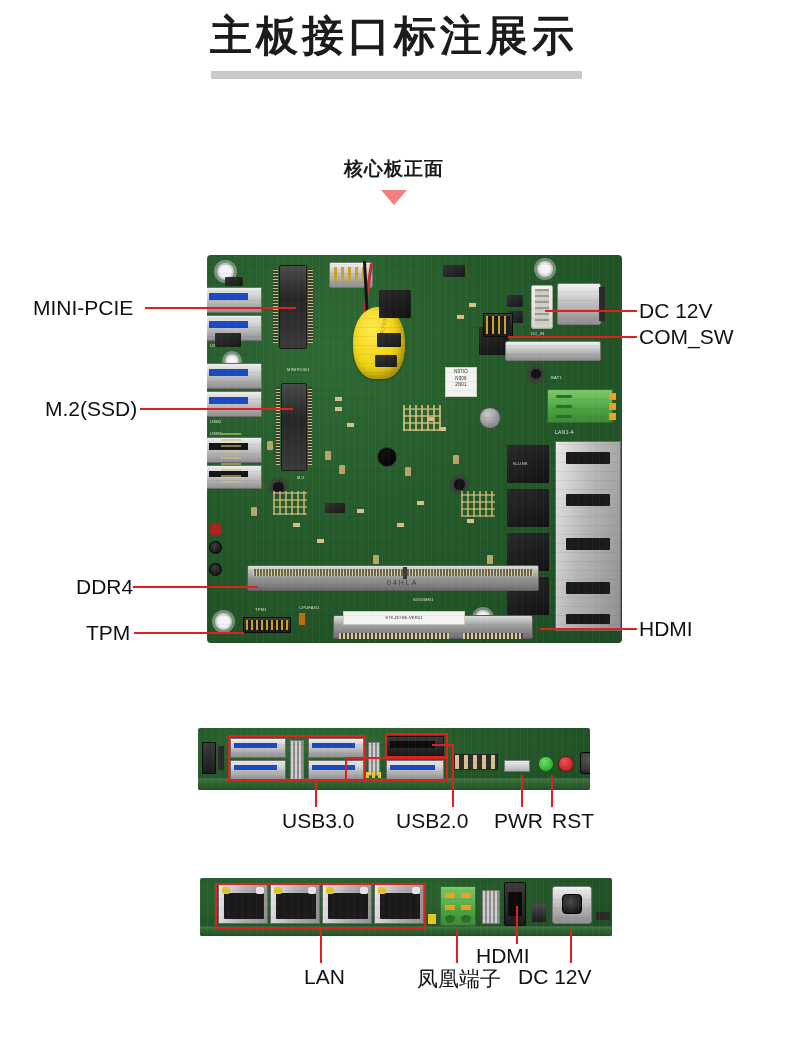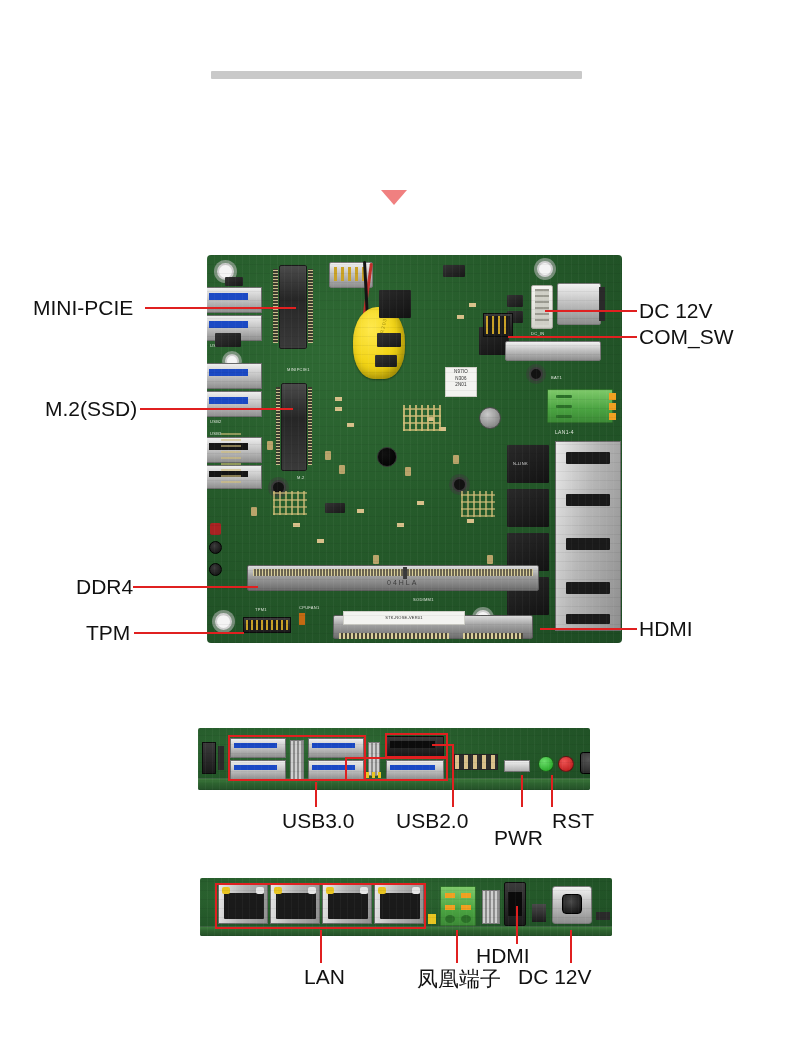--- a/index.html
+++ b/index.html
@@ -102,22 +102,24 @@
     position:absolute;
     background:linear-gradient(180deg,#3d7a3c 0%,#2e6330 40%,#245028 100%);
     border-top:1px solid rgba(255,255,255,.12);
   }
 </style>
 </head>
 <body>
 
 <div id="page">
 
+  <div class="title">主板接口标注展示</div>
   <div class="title-rule"></div>
 
+  <div class="section-label" style="top:156px;">核心板正面</div>
   <div class="tri-down" style="top:190px;"></div>
 
   <div class="pcb" style="left:207px; top:255px; width:415px; height:388px; border-radius:4px;">
 
     <div class="mhole" style="left:10px; top:8px; width:17px; height:17px;"></div>
     <div class="mhole" style="left:330px; top:6px; width:16px; height:16px;"></div>
     <div class="mhole" style="left:8px; top:358px; width:17px; height:17px;"></div>
     <div class="mhole" style="left:268px; top:355px; width:16px; height:16px;"></div>
     <div class="mhole dark" style="left:64px; top:225px; width:15px; height:15px;"></div>
     <div class="mhole dark" style="left:245px; top:222px; width:15px; height:15px;"></div>
@@ -344,21 +346,21 @@
   <div class="hl-box" style="left:385px; top:733px; width:63px; height:25px;"></div>
 
   <div class="lead-v" style="left:315px; top:782px; width:2px; height:25px;"></div>
   <div class="cal" style="left:282px; top:809px;">USB3.0</div>
 
   <div class="lead-h" style="left:432px; top:744px; width:22px;"></div>
   <div class="lead-v" style="left:452px; top:744px; width:2px; height:63px;"></div>
   <div class="cal" style="left:396px; top:809px;">USB2.0</div>
 
   <div class="lead-v" style="left:521px; top:775px; width:2px; height:32px;"></div>
-  <div class="cal" style="left:494px; top:809px;margin-top:17px;">PWR</div>
+  <div class="cal" style="left:494px; top:809px;">PWR</div>
 
   <div class="lead-v" style="left:551px; top:775px; width:2px; height:32px;"></div>
   <div class="cal" style="left:552px; top:809px;">RST</div>
 
   <div class="pcb" style="left:200px; top:878px; width:412px; height:58px; border-radius:2px;">
     <div class="edge-strip" style="left:0; bottom:0; width:412px; height:10px;"></div>
 
     <div class="rj45" style="left:18px; top:6px; width:50px; height:40px;">
       <div class="mouth" style="left:5px; top:8px; width:40px; height:26px;"></div>
       <div class="p" style="left:3px; top:2px; width:8px; height:7px; background:#e8c420; border-radius:2px;"></div>

